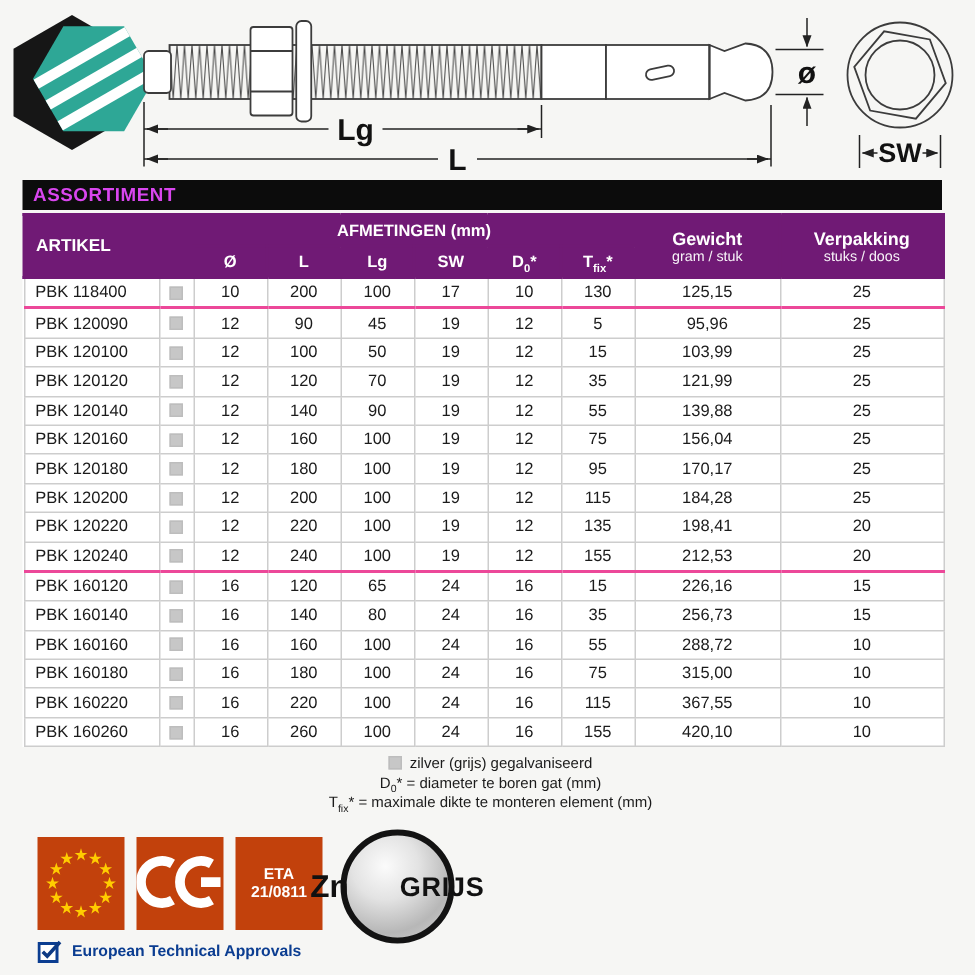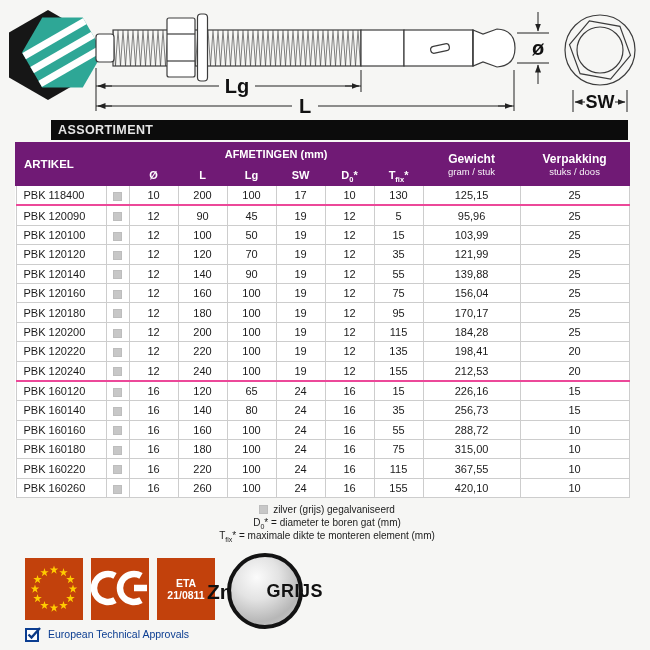--- a/index.html
+++ b/index.html
@@ -7,23 +7,23 @@
     width:650px;height:650px;position:relative;overflow:hidden;
     background:#f6f6f4;
     font-family:"Liberation Sans","DejaVu Sans",sans-serif;
     color:#1b1b1b;
   }
   
   #drawing{position:absolute;left:0;top:0;}
   
   #sheet{position:absolute;left:15px;top:120px;width:613px;}
   .assortiment-bar{
-    background:#0c0c0c;color:#e5e5e5;height:20px;line-height:20px;
+    background:#0c0c0c;color:#d946ef;height:20px;line-height:20px;
     font-size:12.5px;font-weight:bold;letter-spacing:.4px;padding-left:7px;
-    box-sizing:border-box;margin-bottom:2px;margin-left:36px;
+    box-sizing:border-box;margin-bottom:2px;
   }
   table{border-collapse:collapse;table-layout:fixed;width:613px;background:#fff;}
   thead th{
     background:#701a75;color:#fff;border:2px solid #701a75;padding:0;
     font-size:11px;font-weight:bold;text-align:center;vertical-align:middle;
   }
   th.h-artikel{text-align:left;padding-left:7px;font-size:11.5px;}
   th .h1{font-size:12px;font-weight:bold;line-height:14px;}
   th .h2{font-size:9.5px;font-weight:normal;opacity:.95;line-height:11px;}
   thead tr{height:21px;}
@@ -49,21 +49,21 @@
   #zn-badge{
     width:68px;height:68px;border:4px solid #131313;border-radius:50%;
     margin-left:4px;margin-top:-5px;
     background:radial-gradient(circle at 38% 30%,#fbfbfb 0%,#e3e3e3 35%,#b7b7b7 70%,#d2d2d2 100%);
     display:flex;flex-direction:row;align-items:center;justify-content:center;
   }
   #zn-badge .zn1{font-size:21px;font-weight:bold;color:#111;line-height:21px;}
   #zn-badge .zn2{font-size:18px;font-weight:bold;color:#111;line-height:15px;letter-spacing:.5px;margin-left:34px;}
   
   #approvals{position:absolute;left:25px;top:626px;display:flex;align-items:center;}
-  #approvals .label{font-size:10.5px;font-weight:normal;color:#0b3d91;margin-left:5px;}
+  #approvals .label{font-size:10.5px;font-weight:bold;color:#0b3d91;margin-left:5px;}
 </style>
 </head>
 <body>
 
 <svg id="drawing" width="650" height="118" viewBox="0 0 650 118">
   <defs>
     <pattern id="thr" x="113" y="30" width="5" height="36" patternUnits="userSpaceOnUse">
       <path d="M0,0 L2.5,36 M5,0 L2.5,36" stroke="#4a4a4a" stroke-width="0.7" fill="none"></path>
     </pattern>
     <marker id="arr" markerWidth="9" markerHeight="8" refX="7.5" refY="3" orient="auto" markerUnits="userSpaceOnUse">

